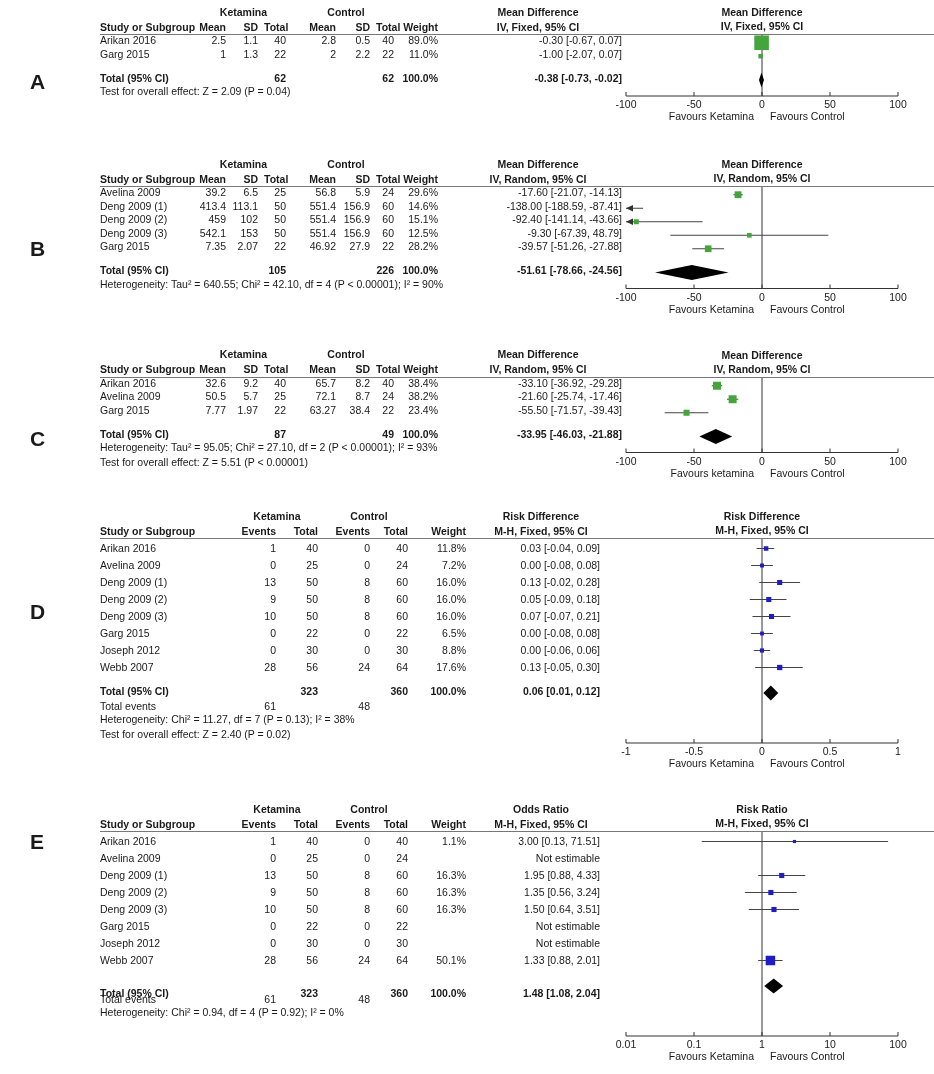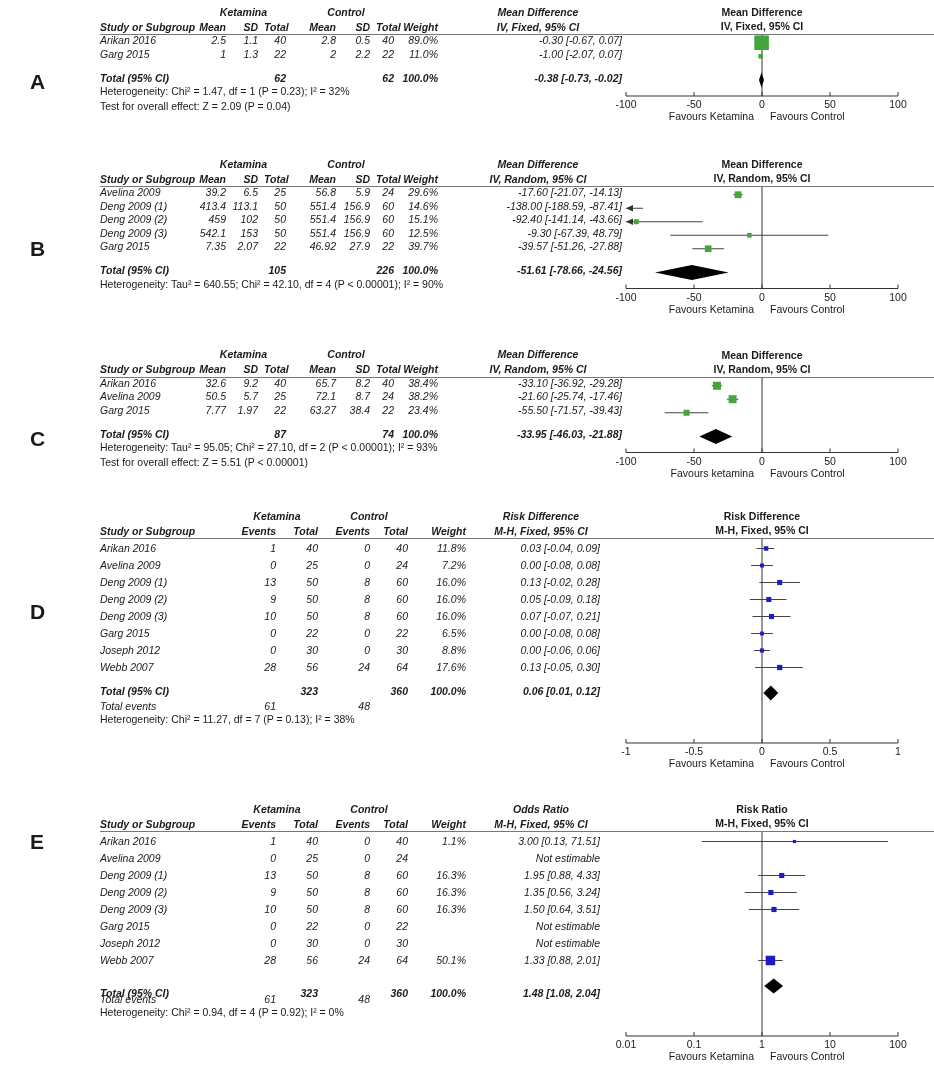--- a/index.html
+++ b/index.html
@@ -8,21 +8,21 @@
     font-family:"Liberation Sans","DejaVu Sans",sans-serif;
     color:#1a1a1a; padding-top:4px; box-sizing:border-box;
   }
   .panel { position:relative; }
   .panel-letter {
     position:absolute; left:30px; font-size:21px; font-weight:600; color:#1a1a1a;
   }
   .panel-content { margin-left:100px; position:relative; width:834px; }
   .hdr-rule { position:absolute; left:0; top:30px; width:834px; height:0;
               border-top:1.4px solid #777; }
-  .grid { display:grid; font-size:10.5px; line-height:1.25; align-items:end;font-style:italic; }
+  .grid { display:grid; font-size:10.5px; line-height:1.25; align-items:end; }
   .cell { white-space:nowrap; overflow:visible; }
   .l { text-align:left; }
   .r { text-align:right; padding-right:6px; }
   .cen { text-align:center; }
   .b { font-weight:bold; }
   .eff { text-align:right; padding-right:10px; }
   .freeline { font-size:10.5px; line-height:1.3; white-space:nowrap; }
   .spacer { height:8px; }
   svg.fp { position:absolute; top:0; left:510px; overflow:visible; }
   svg.fp text { font-family:"Liberation Sans","DejaVu Sans",sans-serif; fill:#1a1a1a; }
@@ -73,21 +73,20 @@
         <div class="cell eff" style="grid-column: 9;">-1.00 [-2.07, 0.07]</div>
       </div>
       <div class="spacer"></div>
       <div class="grid" style="grid-template-columns: 95px 37px 32px 28px 50px 34px 24px 44px 188px; height: 16px;">
         <div class="cell l b" style="grid-column: 1;">Total (95% CI)</div>
         <div class="cell r b" style="grid-column: 4;">62</div>
         <div class="cell r b" style="grid-column: 7;">62</div>
         <div class="cell r b" style="grid-column: 8;">100.0%</div>
         <div class="cell eff b" style="grid-column: 9;">-0.38 [-0.73, -0.02]</div>
       </div>
-      <div class="freeline" style="height: 15px;">Heterogeneity: Chi² = 1.47, df = 1 (P = 0.23); I² = 32%</div>
       <div class="freeline" style="height: 15px;">Test for overall effect: Z = 2.09 (P = 0.04)</div>
       <svg width="324" height="128" viewBox="0 0 324 128" class="fp">
         <text x="152" y="12" text-anchor="middle" font-size="10.5" font-weight="bold">Mean Difference</text>
         <text x="152" y="26" text-anchor="middle" font-size="10.5" font-weight="bold">IV, Fixed, 95% CI</text>
         <line x1="152" y1="31" x2="152" y2="92" stroke="#333" stroke-width="1"></line>
         <line x1="151.0888" y1="38.75" x2="152.09519999999998" y2="38.75" stroke="#444" stroke-width="1"></line>
         <rect x="144.30700000000002" y="31.465" width="14.57" height="14.57" fill="#44a53c"></rect>
         <line x1="149.1848" y1="52.25" x2="152.09519999999998" y2="52.25" stroke="#444" stroke-width="1"></line>
         <rect x="148.42499999999998" y="50.035" width="4.43" height="4.43" fill="#44a53c"></rect>
         <polygon points="148.99,76 151.49,68.5 153.99,76 151.49,83.5" fill="#000"></polygon>
@@ -172,21 +171,21 @@
         <div class="cell eff" style="grid-column: 9;">-9.30 [-67.39, 48.79]</div>
       </div>
       <div class="grid" style="grid-template-columns: 95px 37px 32px 28px 50px 34px 24px 44px 188px; height: 13.5px;">
         <div class="cell l" style="grid-column: 1;">Garg 2015</div>
         <div class="cell r" style="grid-column: 2;">7.35</div>
         <div class="cell r" style="grid-column: 3;">2.07</div>
         <div class="cell r" style="grid-column: 4;">22</div>
         <div class="cell r" style="grid-column: 5;">46.92</div>
         <div class="cell r" style="grid-column: 6;">27.9</div>
         <div class="cell r" style="grid-column: 7;">22</div>
-        <div class="cell r" style="grid-column: 8;">39.7%</div>
+        <div class="cell r" style="grid-column: 8;">28.2%</div>
         <div class="cell eff" style="grid-column: 9;">-39.57 [-51.26, -27.88]</div>
       </div>
       <div class="spacer"></div>
       <div class="grid" style="grid-template-columns: 95px 37px 32px 28px 50px 34px 24px 44px 188px; height: 16px;">
         <div class="cell l b" style="grid-column: 1;">Total (95% CI)</div>
         <div class="cell r b" style="grid-column: 4;">105</div>
         <div class="cell r b" style="grid-column: 7;">226</div>
         <div class="cell r b" style="grid-column: 8;">100.0%</div>
         <div class="cell eff b" style="grid-column: 9;">-51.61 [-78.66, -24.56]</div>
       </div>
@@ -273,21 +272,21 @@
         <div class="cell r" style="grid-column: 5;">63.27</div>
         <div class="cell r" style="grid-column: 6;">38.4</div>
         <div class="cell r" style="grid-column: 7;">22</div>
         <div class="cell r" style="grid-column: 8;">23.4%</div>
         <div class="cell eff" style="grid-column: 9;">-55.50 [-71.57, -39.43]</div>
       </div>
       <div class="spacer"></div>
       <div class="grid" style="grid-template-columns: 95px 37px 32px 28px 50px 34px 24px 44px 188px; height: 16px;">
         <div class="cell l b" style="grid-column: 1;">Total (95% CI)</div>
         <div class="cell r b" style="grid-column: 4;">87</div>
-        <div class="cell r b" style="grid-column: 7;">74</div>
+        <div class="cell r b" style="grid-column: 7;">49</div>
         <div class="cell r b" style="grid-column: 8;">100.0%</div>
         <div class="cell eff b" style="grid-column: 9;">-33.95 [-46.03, -21.88]</div>
       </div>
       <div class="freeline" style="height: 15px;">Heterogeneity: Tau² = 95.05; Chi² = 27.10, df = 2 (P &lt; 0.00001); I² = 93%</div>
       <div class="freeline" style="height: 15px;">Test for overall effect: Z = 5.51 (P &lt; 0.00001)</div>
       <svg width="324" height="141.5" viewBox="0 0 324 141.5" class="fp">
         <text x="152" y="12" text-anchor="middle" font-size="10.5" font-weight="bold">Mean Difference</text>
         <text x="152" y="26" text-anchor="middle" font-size="10.5" font-weight="bold">IV, Random, 95% CI</text>
         <line x1="152" y1="31" x2="152" y2="105.5" stroke="#333" stroke-width="1"></line>
         <line x1="101.78880000000001" y1="38.75" x2="112.1792" y2="38.75" stroke="#444" stroke-width="1"></line>
@@ -410,20 +409,21 @@
         <div class="cell r b" style="grid-column: 5;">360</div>
         <div class="cell r b" style="grid-column: 6;">100.0%</div>
         <div class="cell eff b" style="grid-column: 7;">0.06 [0.01, 0.12]</div>
       </div>
       <div class="grid" style="grid-template-columns: 130px 52px 42px 52px 38px 58px 138px; height: 15px;">
         <div class="cell l" style="grid-column: 1;">Total events</div>
         <div class="cell r" style="grid-column: 2;">61</div>
         <div class="cell r" style="grid-column: 4;">48</div>
       </div>
       <div class="freeline" style="height: 15px;">Heterogeneity: Chi² = 11.27, df = 7 (P = 0.13); I² = 38%</div>
+      <div class="freeline" style="height: 15px;">Test for overall effect: Z = 2.40 (P = 0.02)</div>
       <svg width="324" height="271" viewBox="0 0 324 271" class="fp">
         <text x="152" y="12" text-anchor="middle" font-size="10.5" font-weight="bold">Risk Difference</text>
         <text x="152" y="26" text-anchor="middle" font-size="10.5" font-weight="bold">M-H, Fixed, 95% CI</text>
         <line x1="152" y1="31" x2="152" y2="235" stroke="#333" stroke-width="1"></line>
         <line x1="146.56" y1="40.5" x2="164.24" y2="40.5" stroke="#444" stroke-width="1"></line>
         <rect x="153.81300000000002" y="38.233" width="4.534000000000001" height="4.534000000000001" fill="#1d1dc8"></rect>
         <line x1="141.12" y1="57.5" x2="162.88" y2="57.5" stroke="#444" stroke-width="1"></line>
         <rect x="150.032" y="55.532" width="3.936" height="3.936" fill="#1d1dc8"></rect>
         <line x1="149.28" y1="74.5" x2="190.08" y2="74.5" stroke="#444" stroke-width="1"></line>
         <rect x="167.14" y="71.96" width="5.08" height="5.08" fill="#1d1dc8"></rect>

